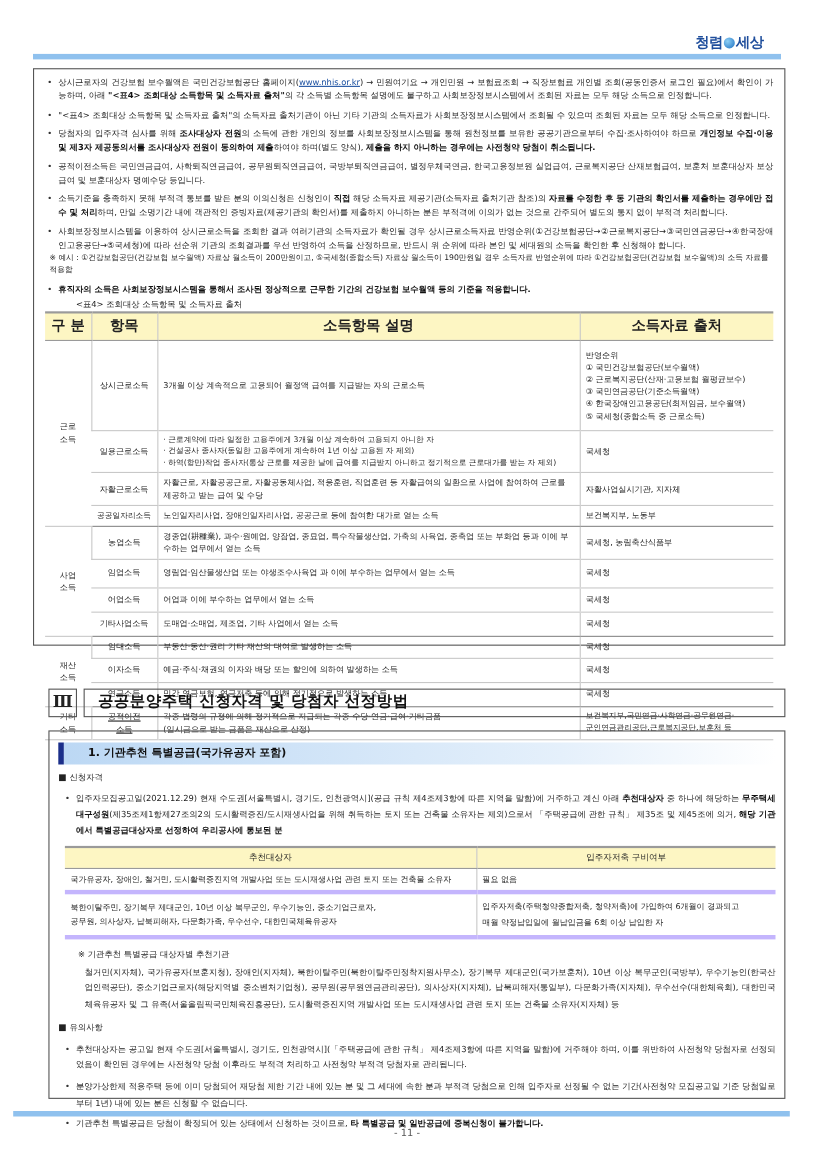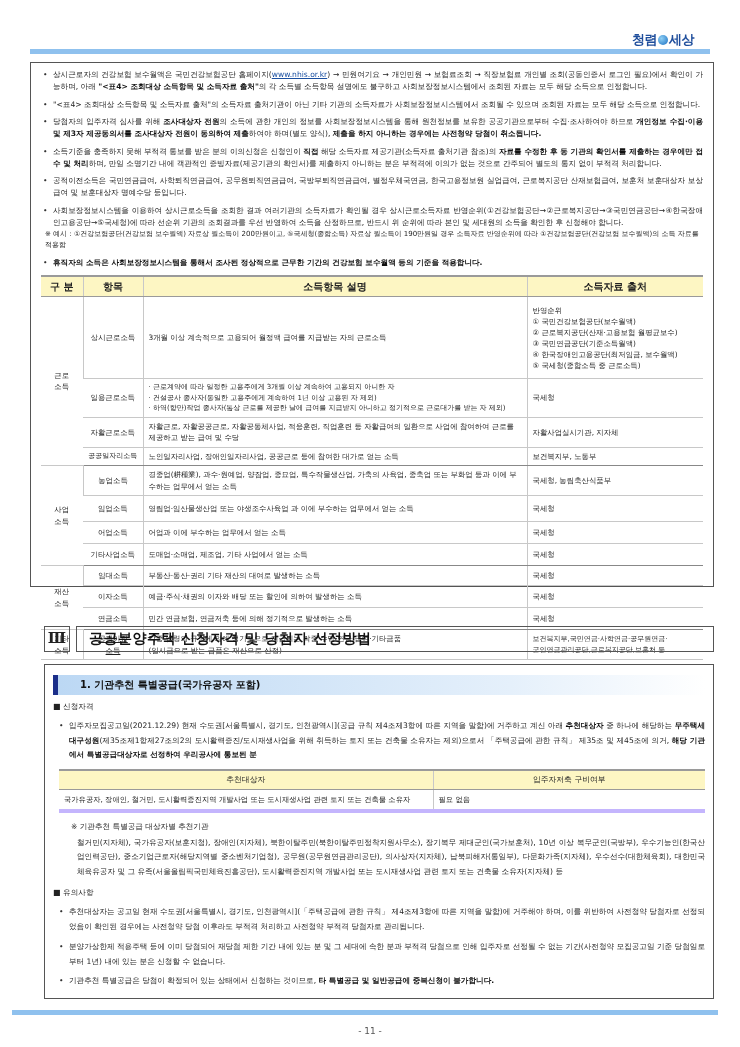--- a/index.html
+++ b/index.html
@@ -12,21 +12,21 @@
   .page-num { position: absolute; left: 0; width: 740px; top: 1025px; text-align: center; font-size: 9px; color: #555; }
 
   .box1 { position: absolute; left: 30px; top: 62px; width: 684px; height: 525px; border: 1.5px solid #555; padding: 6px 10px 17px 10px; }
   .bullet { position: relative; padding-left: 12px; margin-bottom: 6px; text-align: justify; }
   .bullet::before { content: "•"; position: absolute; left: 2px; top: 0; color: #333; }
   .note { padding-left: 4px; margin-top: -5px; margin-bottom: 6px; }
   b { font-weight: bold; color: #111; }
 
   .caption { padding-left: 28px; margin-top: -4px; font-size: 7.6px; }
   table.t4 { width: 100%; border-collapse: collapse; font-size: 7.4px; }
-  table.t4 th { background: #fdf6c3; border-top: 2px solid #9a9a9a; border-bottom: 1px solid #9a9a9a; font-weight: bold; font-size: 10px; padding: 2px 4px; color: #222; }
+  table.t4 th { background: #fdf6c3; border-top: 2px solid #9a9a9a; border-bottom: 1px solid #9a9a9a; font-weight: bold; font-size: 13px; padding: 2px 4px; color: #222; }
   table.t4 td { border-bottom: 1px solid #c8c8c8; border-left: 1px solid #c8c8c8; padding: 3px 5px; vertical-align: middle; }
   table.t4 td:first-child { border-left: none; text-align: center; }
   table.t4 th + th { border-left: 1px solid #c8c8c8; }
   table.t4 td.item { text-align: center; }
   table.t4 tr.grp-end td { border-bottom: 1px solid #888; }
 
   .sec3 { position: absolute; left: 44px; top: 626px; width: 670px; height: 28px; }
   .sec3 .num { position: absolute; left: 0; top: 0; width: 26px; height: 26px; border: 1.5px solid #555; font-family: "DejaVu Serif", serif; font-weight: bold; font-size: 15px; text-align: center; line-height: 23px; }
   .sec3 .title { position: absolute; left: 32px; top: 0; right: 0; height: 26px; border: 1.5px solid #555; padding-left: 12px; font-size: 14px; font-weight: bold; line-height: 23px; letter-spacing: 0.5px; color: #111; }
 
@@ -52,27 +52,28 @@
 <div class="top-bar"></div>
 
 <div class="box1">
   <div class="bullet">
     <span>상시근로자의 건강보험 보수월액은 국민건강보험공단 홈페이지(</span><a style="color:#1a4fa0;text-decoration:underline;">www.nhis.or.kr</a><span>) → 민원여기요 → 개인민원 → 보험료조회 → 직장보험료 개인별 조회(공동인증서 로그인 필요)에서 확인이 가능하며, 아래 </span><b>"&lt;표4&gt; 조회대상 소득항목 및 소득자료 출처"</b><span>의 각 소득별 소득항목 설명에도 불구하고 사회보장정보시스템에서 조회된 자료는 모두 해당 소득으로 인정합니다.</span>
   </div>
   <div class="bullet">"&lt;표4&gt; 조회대상 소득항목 및 소득자료 출처"의 소득자료 출처기관이 아닌 기타 기관의 소득자료가 사회보장정보시스템에서 조회될 수 있으며 조회된 자료는 모두 해당 소득으로 인정합니다.</div>
   <div class="bullet">
     <span>당첨자의 입주자격 심사를 위해 </span><b>조사대상자 전원</b><span>의 소득에 관한 개인의 정보를 사회보장정보시스템을 통해 원천정보를 보유한 공공기관으로부터 수집·조사하여야 하므로 </span><b>개인정보 수집·이용 및 제3자 제공동의서를 조사대상자 전원이 동의하여 제출</b><span>하여야 하며(별도 양식), </span><b>제출을 하지 아니하는 경우에는 사전청약 당첨이 취소됩니다.</b>
   </div>
+  <div class="bullet">공적이전소득은 국민연금급여, 사학퇴직연금급여, 공무원퇴직연금급여, 국방부퇴직연금급여, 별정우체국연금, 한국고용정보원 실업급여, 근로복지공단 산재보험급여, 보훈처 보훈대상자 보상급여 및 보훈대상자 명예수당 등입니다.</div>
   <div class="bullet">
     <span>소득기준을 충족하지 못해 부적격 통보를 받은 분의 이의신청은 신청인이 </span><b>직접</b><span> 해당 소득자료 제공기관(소득자료 출처기관 참조)의 </span><b>자료를 수정한 후 동 기관의 확인서를 제출하는 경우에만 접수 및 처리</b><span>하며, 만일 소명기간 내에 객관적인 증빙자료(제공기관의 확인서)를 제출하지 아니하는 분은 부적격에 이의가 없는 것으로 간주되어 별도의 통지 없이 부적격 처리합니다.</span>
   </div>
-  <div class="bullet">공적이전소득은 국민연금급여, 사학퇴직연금급여, 공무원퇴직연금급여, 국방부퇴직연금급여, 별정우체국연금, 한국고용정보원 실업급여, 근로복지공단 산재보험급여, 보훈처 보훈대상자 보상급여 및 보훈대상자 명예수당 등입니다.</div>
   <div class="bullet">사회보장정보시스템을 이용하여 상시근로소득을 조회한 결과 여러기관의 소득자료가 확인될 경우 상시근로소득자료 반영순위(①건강보험공단→②근로복지공단→③국민연금공단→④한국장애인고용공단→⑤국세청)에 따라 선순위 기관의 조회결과를 우선 반영하여 소득을 산정하므로, 반드시 위 순위에 따라 본인 및 세대원의 소득을 확인한 후 신청해야 합니다.</div>
   <div class="note" style="font-size:7px;">※ 예시 : ①건강보험공단(건강보험 보수월액) 자료상 월소득이 200만원이고, ⑤국세청(종합소득) 자료상 월소득이 190만원일 경우 소득자료 반영순위에 따라 ①건강보험공단(건강보험 보수월액)의 소득 자료를 적용함</div>
   <div class="bullet"><b>휴직자의 소득은 사회보장정보시스템을 통해서 조사된 정상적으로 근무한 기간의 건강보험 보수월액 등의 기준을 적용합니다.</b></div>
+  <div class="caption">&lt;표4&gt; 조회대상 소득항목 및 소득자료 출처</div>
 
   <table class="t4">
     <colgroup>
         <col style="width:42px">
         <col style="width:60px">
         <col>
         <col style="width:176px">
       </colgroup>
     <thead>
       <tr>
@@ -198,20 +199,30 @@
       <tr>
         <th>추천대상자</th>
         <th>입주자저축 구비여부</th>
       </tr>
     </thead>
     <tbody>
       <tr>
         <td>국가유공자, 장애인, 철거민, 도시활력증진지역 개발사업 또는 도시재생사업 관련 토지 또는 건축물 소유자</td>
         <td>필요 없음</td>
       </tr>
+      <tr>
+        <td style="line-height:1.7;">
+          <div>북한이탈주민, 장기복무 제대군인, 10년 이상 복무군인, 우수기능인, 중소기업근로자,</div>
+          <div>공무원, 의사상자, 납북피해자, 다문화가족, 우수선수, 대한민국체육유공자</div>
+        </td>
+        <td style="line-height:2;">
+          <div>입주자저축(주택청약종합저축, 청약저축)에 가입하여 6개월이 경과되고</div>
+          <div>매월 약정납입일에 월납입금을 6회 이상 납입한 자</div>
+        </td>
+      </tr>
     </tbody>
   </table>
 
   <div class="ref-head">※ 기관추천 특별공급 대상자별 추천기관</div>
   <div class="ref-body">철거민(지자체), 국가유공자(보훈지청), 장애인(지자체), 북한이탈주민(북한이탈주민정착지원사무소), 장기복무 제대군인(국가보훈처), 10년 이상 복무군인(국방부), 우수기능인(한국산업인력공단), 중소기업근로자(해당지역별 중소벤처기업청), 공무원(공무원연금관리공단), 의사상자(지자체), 납북피해자(통일부), 다문화가족(지자체), 우수선수(대한체육회), 대한민국체육유공자 및 그 유족(서울올림픽국민체육진흥공단), 도시활력증진지역 개발사업 또는 도시재생사업 관련 토지 또는 건축물 소유자(지자체) 등</div>
 
   <div class="sq">유의사항</div>
   <div class="bullet" style="line-height:1.9;">추천대상자는 공고일 현재 수도권[서울특별시, 경기도, 인천광역시](「주택공급에 관한 규칙」 제4조제3항에 따른 지역을 말함)에 거주해야 하며, 이를 위반하여 사전청약 당첨자로 선정되었음이 확인된 경우에는 사전청약 당첨 이후라도 부적격 처리하고 사전청약 부적격 당첨자로 관리됩니다.</div>
   <div class="bullet" style="line-height:1.9;">분양가상한제 적용주택 등에 이미 당첨되어 재당첨 제한 기간 내에 있는 분 및 그 세대에 속한 분과 부적격 당첨으로 인해 입주자로 선정될 수 없는 기간(사전청약 모집공고일 기준 당첨일로부터 1년) 내에 있는 분은 신청할 수 없습니다.</div>
   <div class="bullet">

